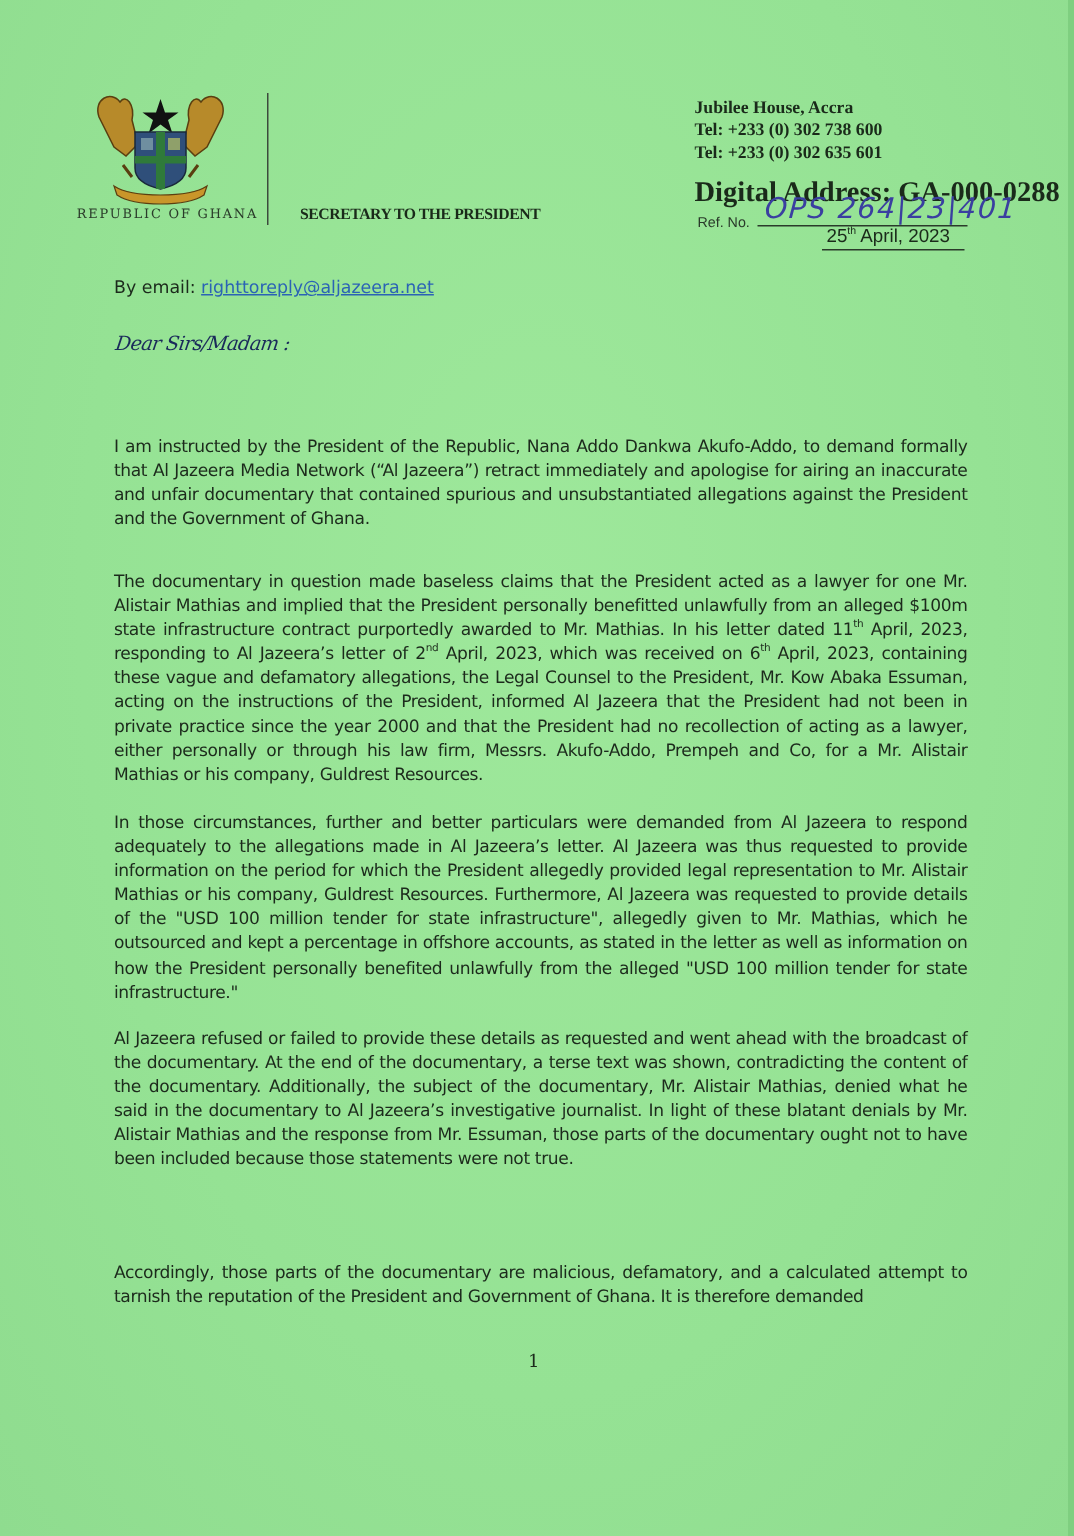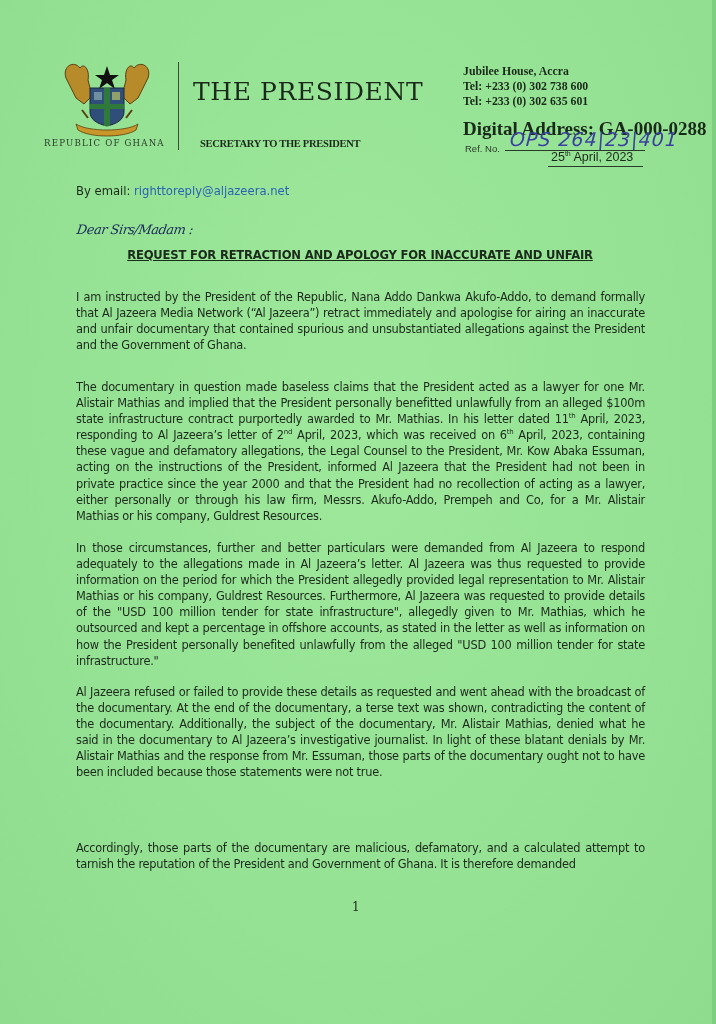--- a/index.html
+++ b/index.html
@@ -8,21 +8,21 @@
     background: #97e497;
     background-image: radial-gradient(ellipse at 50% 40%, #9ee89b 0%, #95e294 60%, #8fdc8f 100%);
     position: relative;
     font-family: "DejaVu Sans", sans-serif;
     color: #1c2a1c;
   }
   .page-edge-right { position:absolute; right:0; top:0; width:4px; height:1024px; background:#7fcf80; }
 
   
   .crest { position:absolute; left:58px; top:58px; width:98px; height:80px; }
-  .crest-caption { position:absolute; left:44px; top:138px; width:128px; text-align:left;
+  .crest-caption { position:absolute; left:44px; top:138px; width:128px; text-align:right;
     font-family: "DejaVu Serif", serif; font-size:8.6px; letter-spacing:1.2px; color:#2a3b2a; }
   .vdivider { position:absolute; left:178px; top:62px; width:1px; height:88px; background:#3c4a3c; }
   .office-title { position:absolute; left:193px; top:80px; font-family:"DejaVu Serif", serif;
     font-size:25px; line-height:24px; color:#1a2a1a; letter-spacing:0.6px; }
   .office-title div { white-space:nowrap; }
   .secretary { position:absolute; left:200px; top:138px; font-family:"Liberation Serif", serif;
     font-weight:bold; font-size:10.5px; letter-spacing:-0.3px; color:#1a2a1a; }
 
   .addr { position:absolute; left:463px; top:64px; font-family:Liberation Serif, serif;
     font-weight:bold; font-size:11.8px; line-height:15px; color:#1a2a1a; }
@@ -32,21 +32,21 @@
   .ref-value { position:absolute; left:510px; top:128px; font-family:"DejaVu Sans", sans-serif;
     font-size:19px; color:#3a3fa0; letter-spacing:1px; font-style:italic; transform:skew(-4deg); }
   .ref-line { position:absolute; left:505px; top:150px; width:140px; height:1px; background:#2a3a2a; }
   .date { position:absolute; left:551px; top:150px; font-family:"Liberation Sans", sans-serif;
     font-size:12.5px; color:#1a2a1a; }
   .date sup { font-size:7px; }
   .date-underline { position:absolute; left:548px; top:166px; width:95px; height:1px; background:#2a3a2a; }
 
   .by-email { position:absolute; left:76px; top:184px; font-family:"DejaVu Sans", sans-serif;
     font-size:11.6px; color:#1c2a1c; }
-  .by-email a { color:#2b63b5; }
+  .by-email a { color:#2b63b5; text-decoration:underline; }
 
   .salutation { position:absolute; left:77px; top:222px; font-family:"DejaVu Serif", serif;
     font-style:italic; font-size:13px; color:#1a2a5a; letter-spacing:-0.5px; transform:skew(-8deg); }
 
   .subject { position:absolute; left:76px; top:247px; width:568px; text-align:center;
     font-family:"DejaVu Sans", sans-serif; font-weight:bold; font-size:11.6px; line-height:16px;
     text-decoration:underline; color:#1c2a1c; letter-spacing:-0.2px; }
 
   .para { position:absolute; left:76px; width:569px; font-family:"DejaVu Sans", sans-serif;
     font-size:11.4px; line-height:16.1px; text-align:justify; color:#1c2a1c; letter-spacing:-0.25px; }
@@ -74,21 +74,20 @@
   <path d="M54 34 h8 v8 h-8z" fill="#8fa06a"></path>
 
   <path d="M18 66 C 30 74, 68 74, 80 66 L 78 72 C 66 80, 32 80, 20 72 Z" fill="#c9962a" stroke="#5a3e10" stroke-width="0.8"></path>
   <path d="M24 52 L30 60 M74 52 L68 60" stroke="#5a3e10" stroke-width="2"></path>
 </svg>
 <div class="crest-caption">REPUBLIC OF GHANA</div>
 
 <div class="vdivider"></div>
 
 <div class="office-title">
-  <div>THE PRESIDENT</div>
 </div>
 <div class="secretary">SECRETARY TO THE PRESIDENT</div>
 
 <div class="addr">
   <div>Jubilee House, Accra</div>
   <div>Tel: +233 (0) 302 738 600</div>
   <div>Tel: +233 (0) 302 635 601</div>
   <div class="digital">Digital Address: GA-000-0288</div>
 </div>
 
@@ -98,21 +97,20 @@
 <div class="date"><span>25</span><sup>th</sup><span> April, 2023</span></div>
 <div class="date-underline"></div>
 
 <div class="by-email">
   <span>By email: </span><a>righttoreply@aljazeera.net</a>
 </div>
 
 <div class="salutation">Dear Sirs/Madam :</div>
 
 <div class="subject">
-  <div>REQUEST FOR RETRACTION AND APOLOGY FOR INACCURATE AND UNFAIR</div>
 </div>
 
 <div class="para" style="top:289px;">I am instructed by the President of the Republic, Nana Addo Dankwa Akufo-Addo, to demand formally that Al Jazeera Media Network (“Al Jazeera”) retract immediately and apologise for airing an inaccurate and unfair documentary that contained spurious and unsubstantiated allegations against the President and the Government of Ghana.</div>
 
 <div class="para" style="top:379px;"><span>The documentary in question made baseless claims that the President acted as a lawyer for one Mr. Alistair Mathias and implied that the President personally benefitted unlawfully from an alleged $100m state infrastructure contract purportedly awarded to Mr. Mathias. In his letter dated 11</span><sup>th</sup><span> April, 2023, responding to Al Jazeera’s letter of 2</span><sup>nd</sup><span> April, 2023, which was received on 6</span><sup>th</sup><span> April, 2023, containing these vague and defamatory allegations, the Legal Counsel to the President, Mr. Kow Abaka Essuman, acting on the instructions of the President, informed Al Jazeera that the President had not been in private practice since the year 2000 and that the President had no recollection of acting as a lawyer, either personally or through his law firm, Messrs. Akufo-Addo, Prempeh and Co, for a Mr. Alistair Mathias or his company, Guldrest Resources.</span></div>
 
 <div class="para" style="top:540px;">In those circumstances, further and better particulars were demanded from Al Jazeera to respond adequately to the allegations made in Al Jazeera’s letter. Al Jazeera was thus requested to provide information on the period for which the President allegedly provided legal representation to Mr. Alistair Mathias or his company, Guldrest Resources. Furthermore, Al Jazeera was requested to provide details of the "USD 100 million tender for state infrastructure", allegedly given to Mr. Mathias, which he outsourced and kept a percentage in offshore accounts, as stated in the letter as well as information on how the President personally benefited unlawfully from the alleged "USD 100 million tender for state infrastructure."</div>
 
 <div class="para" style="top:684px;">Al Jazeera refused or failed to provide these details as requested and went ahead with the broadcast of the documentary. At the end of the documentary, a terse text was shown, contradicting the content of the documentary. Additionally, the subject of the documentary, Mr. Alistair Mathias, denied what he said in the documentary to Al Jazeera’s investigative journalist. In light of these blatant denials by Mr. Alistair Mathias and the response from Mr. Essuman, those parts of the documentary ought not to have been included because those statements were not true.</div>
 

